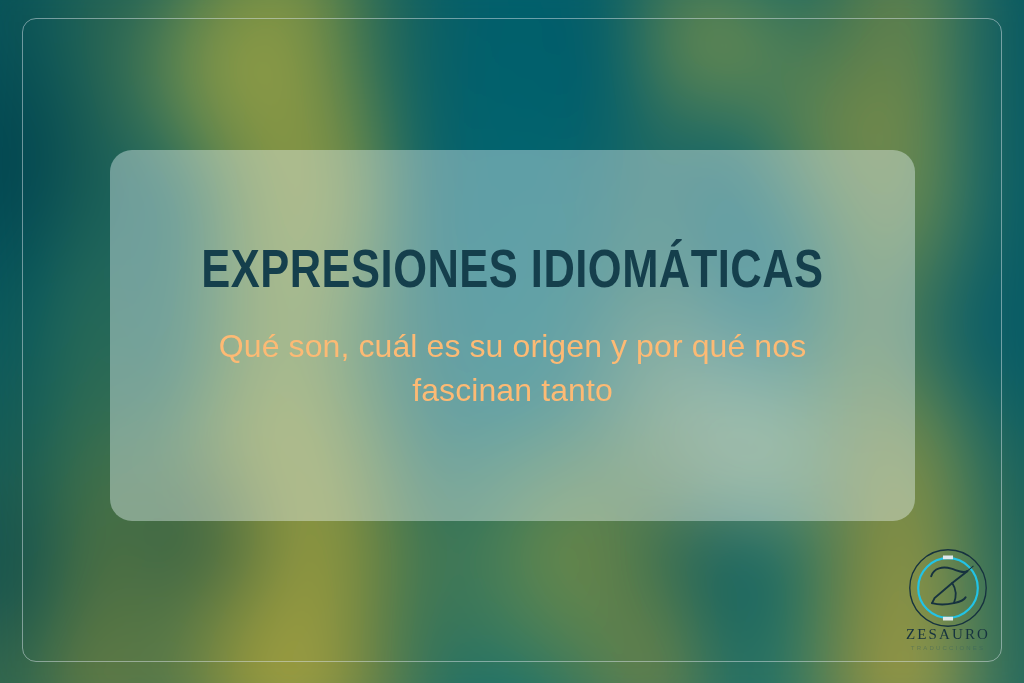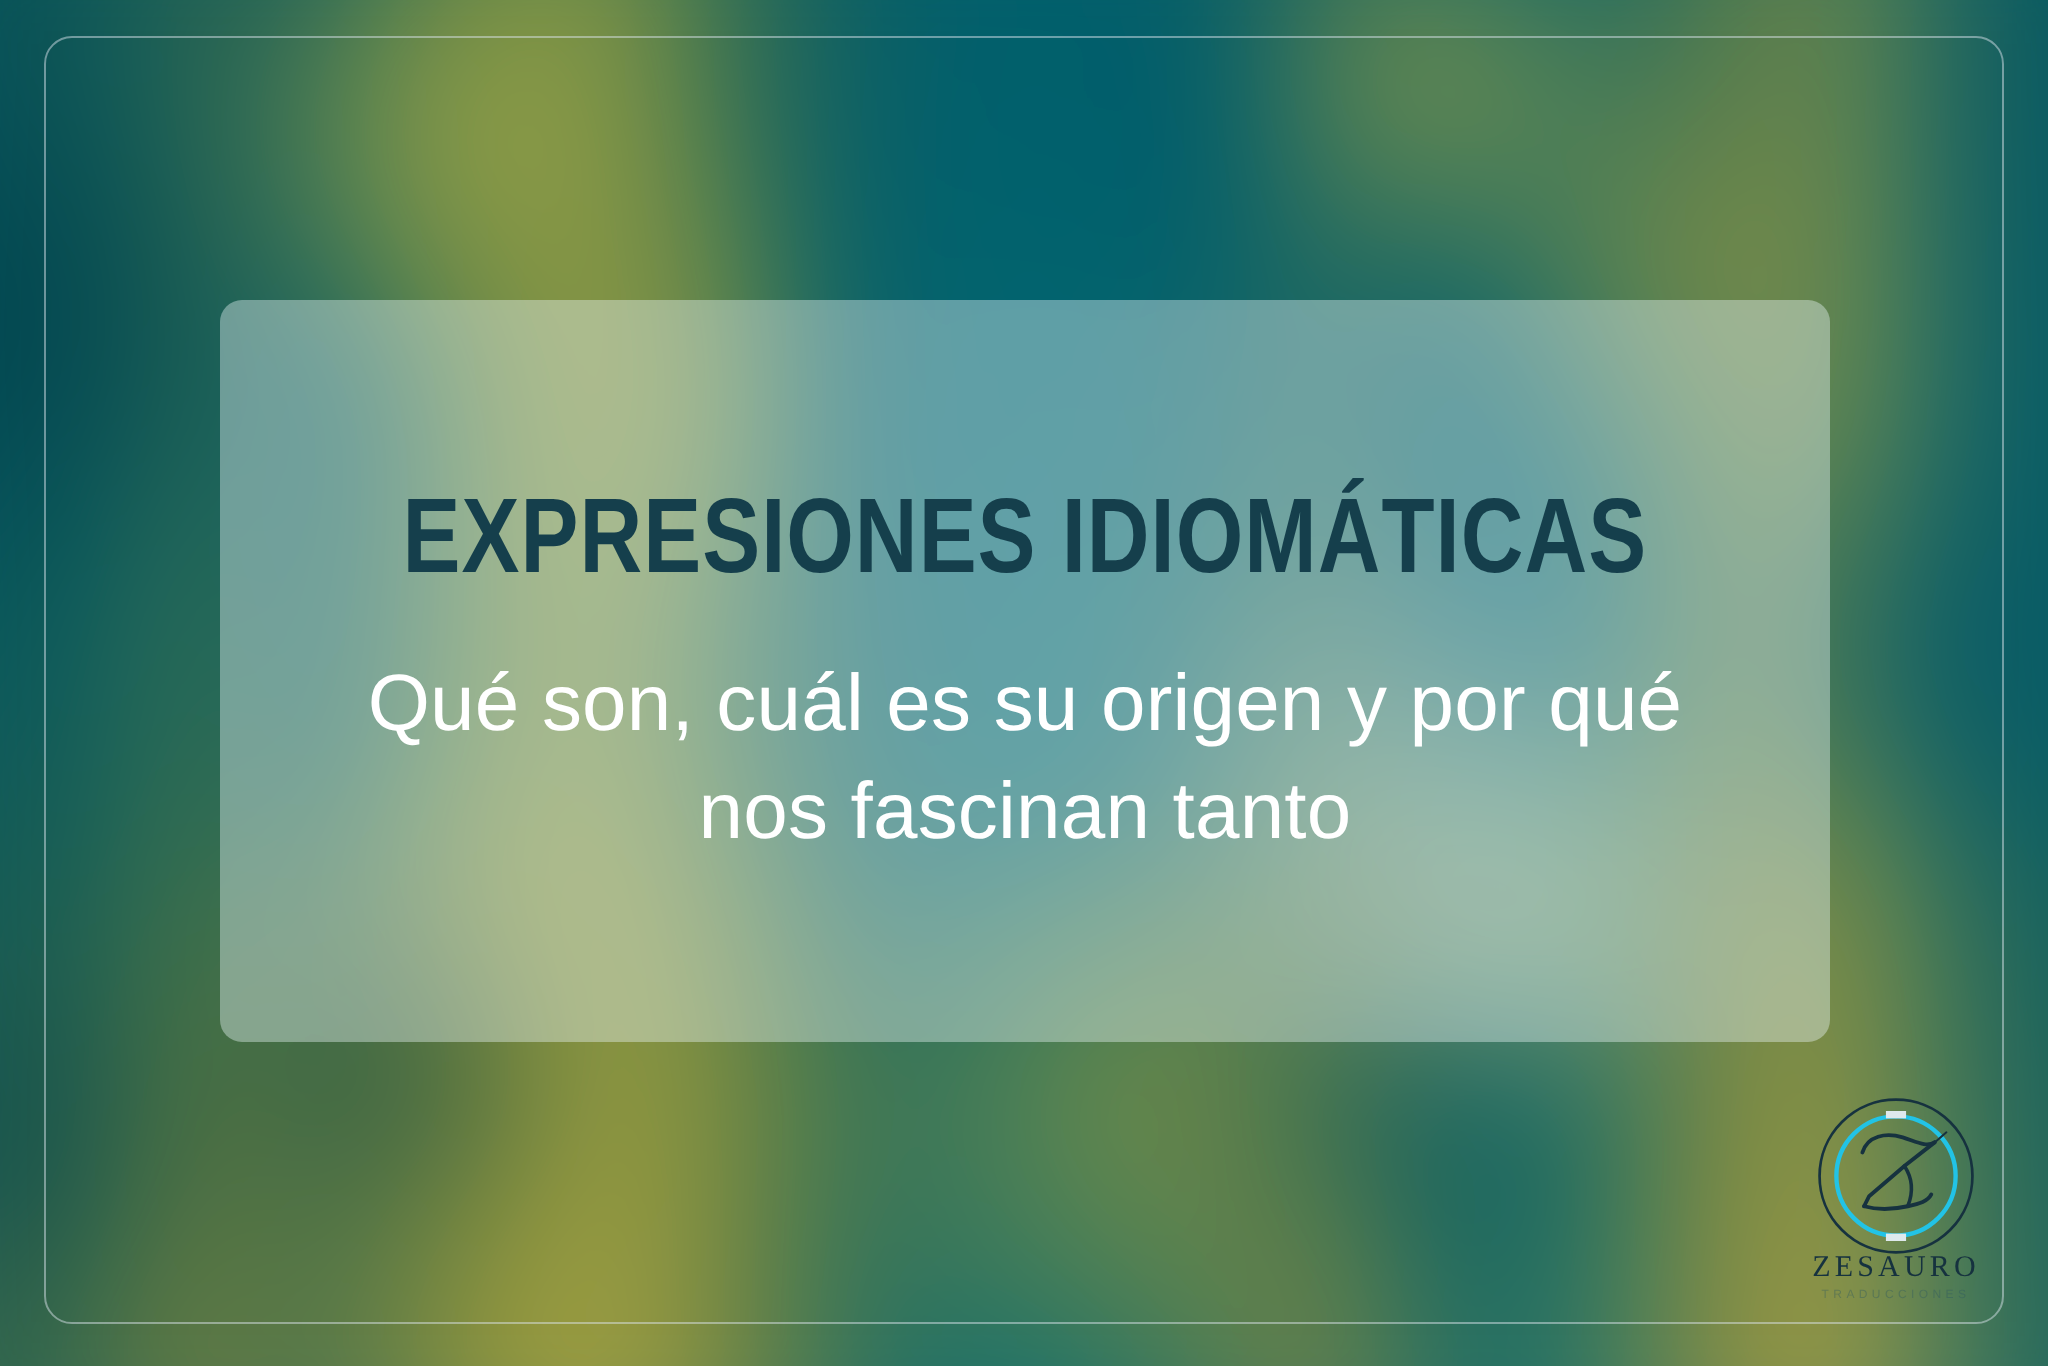--- a/index.html
+++ b/index.html
@@ -112,21 +112,21 @@
   }
 
   
   .card {
     position: absolute;
     left: 110px;
     top: 150px;
     width: 805px;
     height: 371px;
     background: rgba(236,248,250,0.40);
-    border-radius: 11px;
+    border-radius: 22px;
     box-sizing: border-box;
     display: flex;
     flex-direction: column;
     align-items: center;
     justify-content: flex-start;
   }
 
   .card-title {
     margin: 92px 0 0 0;
     font-family: "Liberation Sans Narrow", "Liberation Sans", sans-serif;
@@ -139,24 +139,24 @@
     transform: scaleX(0.82);
     transform-origin: center;
     white-space: nowrap;
   }
 
   .card-subtitle {
     margin: 30px 0 0 0;
     width: 700px;
     font-family: "Liberation Sans", sans-serif;
     font-weight: 400;
-    font-size: 40px;
+    font-size: 32px;
     line-height: 1.36;
     letter-spacing: 0.1px;
-    color: #ffffff;
+    color: #fdba74;
     text-align: center;
   }
 
   
   .logo {
     position: absolute;
     left: 897px;
     top: 546px;
     width: 102px;
     height: 112px;

